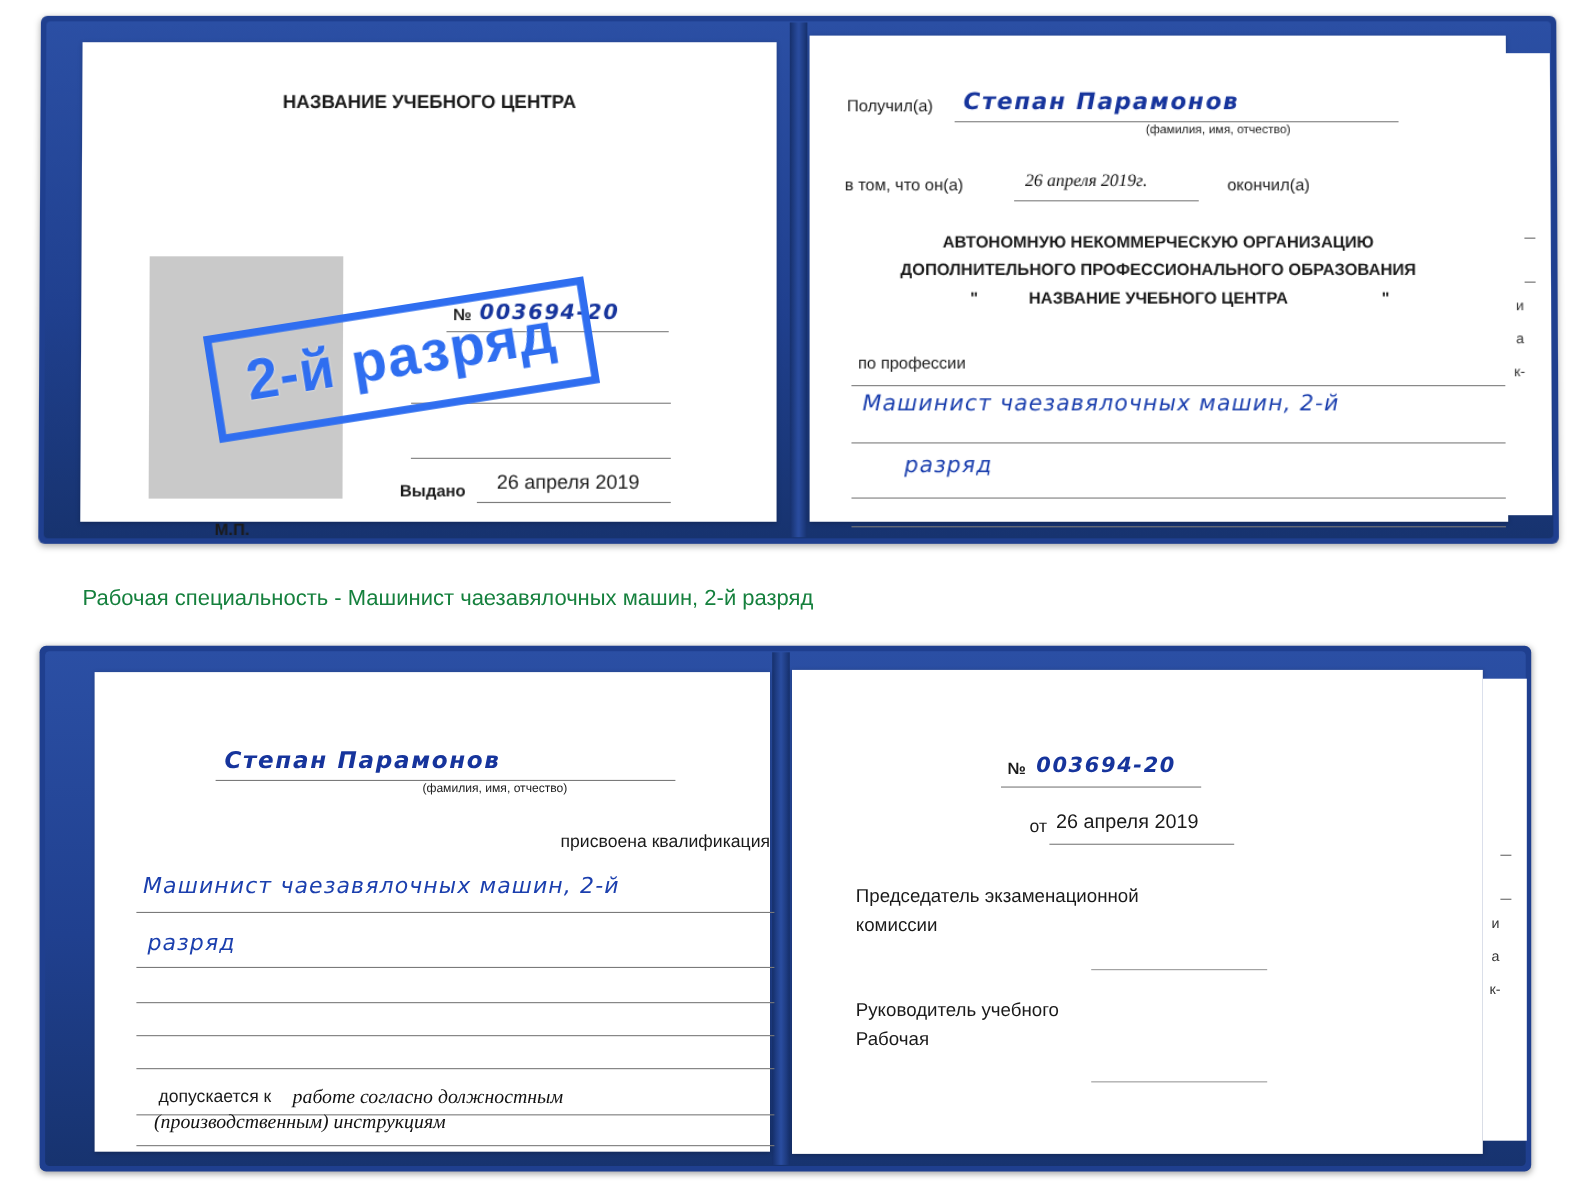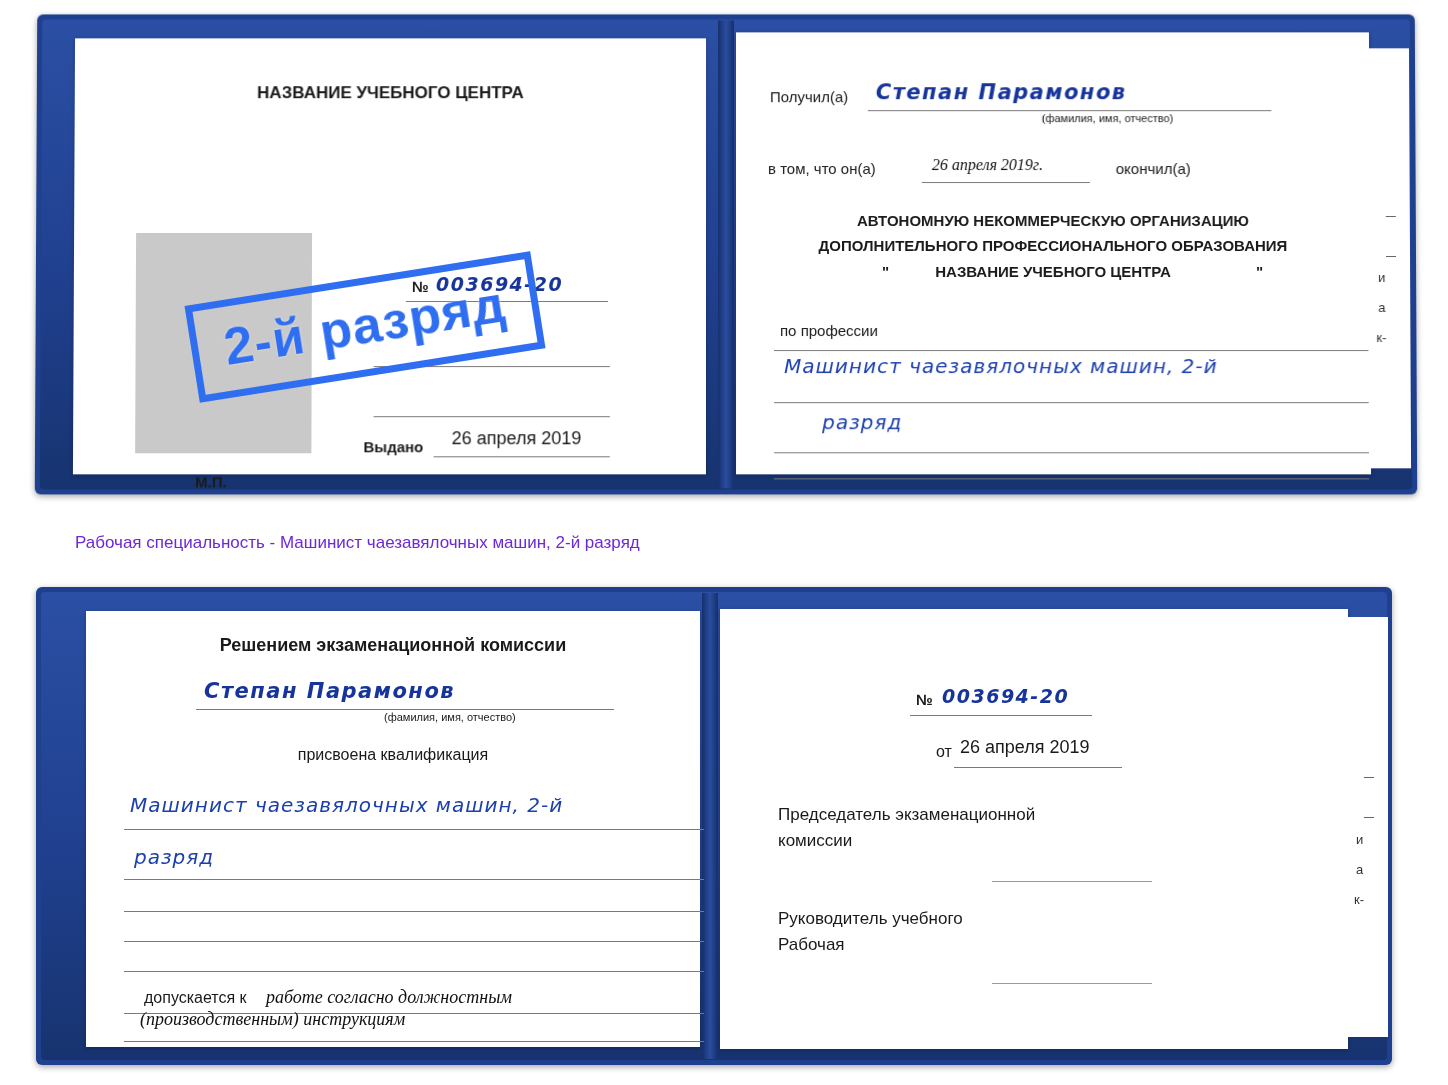--- a/index.html
+++ b/index.html
@@ -114,22 +114,22 @@
     background: rgba(255,255,255,0.0);
     letter-spacing: 1px;
     text-shadow: 0 0 2px rgba(255,255,255,0.9);
   }
 
   
   .caption {
     position: absolute;
     left: 75px;
     top: 533px;
-    font-size: 17px;
-    color: #6d28d9;
+    font-size: 20px;
+    color: #15803d;
     font-family: "Liberation Sans", sans-serif;
   }
 
   
   .edge-col {
     position: absolute;
     background: #ffffff;
   }
   .edge-txt {
     position: absolute;
@@ -211,27 +211,26 @@
 
   <div class="watermark" style="left:190px; top:278px;">2-й разряд</div>
 
   <div class="caption">Рабочая специальность - Машинист чаезавялочных машин, 2-й разряд</div>
 
   <div class="book bottom">
     <div class="cover-inner"></div>
     <div class="spine" style="left:666px;"></div>
 
     <div class="page-sheet" style="left:50px; top:24px; width:614px; height:436px;">
-      <div class="t bold center" style="left:0; top:24px; width:614px; font-size:18px;">Решением экзаменационной комиссии</div>
 
       <div class="t hand-b" style="left:118px; top:68px; font-size:21px;">Степан Парамонов</div>
       <div class="line" style="left:110px; top:98px; width:418px;"></div>
       <div class="t small" style="left:254px; top:100px;">(фамилия, имя, отчество)</div>
 
-      <div class="t center" style="left:0; top:135px; width:614px; font-size:16px;">присвоена квалификация</div>
+      <div class="t center" style="left:0; top:146px; width:614px; font-size:16px;text-align:right;">присвоена квалификация</div>
 
       <div class="t hand" style="left:44px; top:182px; font-size:20px;">Машинист чаезавялочных машин, 2-й</div>
       <div class="line" style="left:38px; top:218px; width:580px;"></div>
 
       <div class="t hand" style="left:48px; top:234px; font-size:20px;">разряд</div>
       <div class="line" style="left:38px; top:268px; width:580px;"></div>
       <div class="line" style="left:38px; top:300px; width:580px;"></div>
       <div class="line" style="left:38px; top:330px; width:580px;"></div>
       <div class="line" style="left:38px; top:360px; width:580px;"></div>
 

